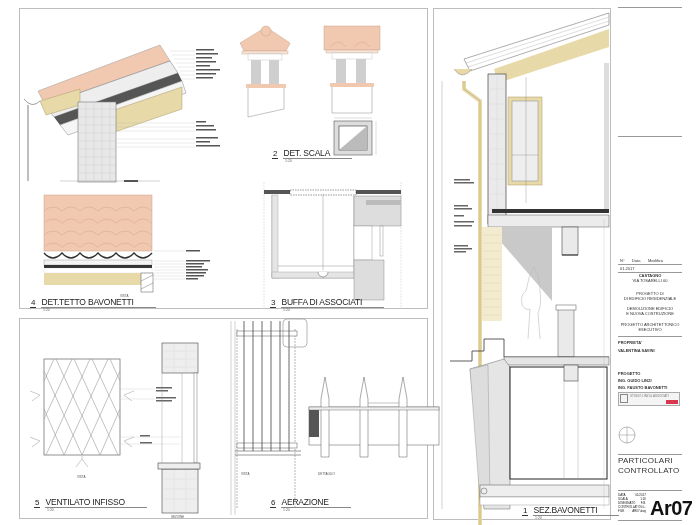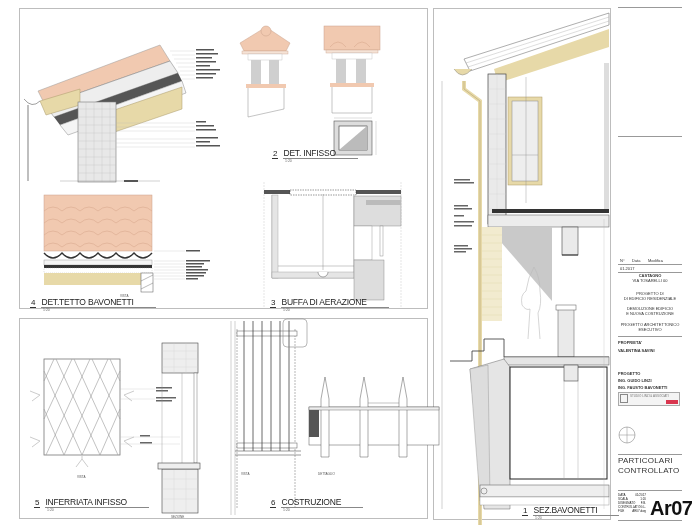--- a/index.html
+++ b/index.html
@@ -168,21 +168,21 @@
     <path d="M106,78 L106,104 L146,104 L146,78" fill="none" stroke="#888" stroke-width="0.5"></path>
 
     <rect x="108" y="112" width="38" height="34" fill="#ddd" stroke="#555" stroke-width="0.6"></rect>
     <rect x="113" y="117" width="28" height="24" fill="#fff" stroke="#333" stroke-width="0.6"></rect>
     <polygon points="141,117 141,141 113,141" fill="#bbb"></polygon>
     <line x1="108" y1="109" x2="146" y2="109" stroke="#888" stroke-width="0.3"></line>
     <line x1="150" y1="112" x2="150" y2="146" stroke="#888" stroke-width="0.3"></line>
   </svg>
   <div class="lbl" style="left:272px;top:148px;">
     <span class="num">2</span>
-    <span class="title">DET. INFISSO</span>
+    <span class="title">DET. SCALA</span>
     <span class="scale">1:20</span>
   </div>
 
   <svg style="left:226px;top:170px;" width="200" height="140">
     <line x1="38" y1="12" x2="38" y2="138" stroke="#bbb" stroke-width="0.4" stroke-dasharray="2,1"></line>
     <line x1="175" y1="12" x2="175" y2="138" stroke="#bbb" stroke-width="0.4" stroke-dasharray="2,1"></line>
     <rect x="38" y="20" width="137" height="4" fill="#555"></rect>
     <rect x="64" y="20" width="66" height="5" fill="#fff" stroke="#333" stroke-width="0.5" stroke-dasharray="1.5,1"></rect>
     <path d="M50,26 L50,104 L126,104 L126,88 L72,88 L72,26 Z" fill="none"></path>
     <path d="M46,25 L46,108 L128,108 L128,26" fill="none" stroke="#888" stroke-width="0.6"></path>
@@ -192,21 +192,21 @@
     <path d="M92,102 a5,5 0 0,0 10,0" fill="#fff" stroke="#555" stroke-width="0.5"></path>
     <line x1="97" y1="24" x2="97" y2="100" stroke="#777" stroke-width="0.4"></line>
     <rect x="128" y="26" width="47" height="30" fill="#ddd" stroke="#777" stroke-width="0.4"></rect>
     <rect x="140" y="30" width="35" height="5" fill="#bbb"></rect>
     <rect x="128" y="56" width="18" height="34" fill="#fff" stroke="#888" stroke-width="0.4"></rect>
     <rect x="154" y="56" width="3" height="30" fill="#fff" stroke="#777" stroke-width="0.4"></rect>
     <rect x="128" y="90" width="30" height="40" fill="#ddd" stroke="#777" stroke-width="0.4"></rect>
   </svg>
   <div class="lbl" style="left:270px;top:297px;">
     <span class="num">3</span>
-    <span class="title">BUFFA DI AERAZIONE</span>
+    <span class="title">BUFFA DI ASSOCIATI</span>
     <span class="scale">1:20</span>
   </div>
 
   <svg style="left:20px;top:319px;" width="208" height="196">
     <rect x="24" y="40" width="76" height="96" fill="#fff" stroke="#777" stroke-width="0.8"></rect>
     <g stroke="#999" stroke-width="0.6" fill="none">
       <line x1="24" y1="52" x2="62" y2="136"></line>
         <line x1="36" y1="40" x2="80" y2="136"></line>
       <line x1="54" y1="40" x2="98" y2="136"></line>
         <line x1="72" y1="40" x2="100" y2="100"></line>
@@ -257,21 +257,21 @@
     </g>
     <line x1="142" y1="54" x2="142" y2="150" stroke="#888" stroke-width="0.4"></line>
     <line x1="162" y1="54" x2="162" y2="150" stroke="#888" stroke-width="0.4"></line>
     <rect x="174" y="54" width="3" height="90" fill="#fff" stroke="#555" stroke-width="0.4"></rect>
     <rect x="138" y="144" width="42" height="6" fill="#eee" stroke="#444" stroke-width="0.6"></rect>
   </svg>
   <span class="tiny" style="left:77px;top:475px;">VISTA</span>
   <span class="tiny" style="left:171px;top:515px;">SEZIONE</span>
   <div class="lbl" style="left:34px;top:497px;">
     <span class="num">5</span>
-    <span class="title">INFERRIATA INFISSO</span>
+    <span class="title">VENTILATO INFISSO</span>
     <span class="scale">1:20</span>
   </div>
 
   <svg style="left:231px;top:319px;" width="196" height="196">
     <line x1="0" y1="2" x2="0" y2="196" stroke="#888" stroke-width="0.4"></line>
     <line x1="4" y1="2" x2="4" y2="196" stroke="#888" stroke-width="0.4"></line>
     <line x1="6" y1="10" x2="6" y2="190" stroke="#888" stroke-width="0.6" stroke-dasharray="2,1"></line>
     <line x1="64" y1="10" x2="64" y2="190" stroke="#888" stroke-width="0.6" stroke-dasharray="2,1"></line>
     <rect x="6" y="12" width="60" height="5" fill="#fff" stroke="#555" stroke-width="0.5"></rect>
     <rect x="6" y="124" width="60" height="5" fill="#fff" stroke="#555" stroke-width="0.5"></rect>
@@ -294,21 +294,21 @@
       <path d="M129,80 L133,58 L137,80 L137,138 L129,138 Z"></path>
       <path d="M168,80 L172,58 L176,80 L176,138 L168,138 Z"></path>
     </g>
     <rect x="78" y="88" width="130" height="3" fill="#eee" stroke="#555" stroke-width="0.4"></rect>
     <line x1="137" y1="84" x2="168" y2="84" stroke="#666" stroke-width="0.4"></line>
   </svg>
   <span class="tiny" style="left:241px;top:472px;">VISTA</span>
   <span class="tiny" style="left:318px;top:472px;">DETTAGLIO</span>
   <div class="lbl" style="left:270px;top:497px;">
     <span class="num">6</span>
-    <span class="title">COSTRUZIONE</span>
+    <span class="title">AERAZIONE</span>
     <span class="scale">1:20</span>
   </div>
 
   <svg style="left:434px;top:9px;" width="175" height="508">
 
     <polygon points="30,50 175,4 175,16 36,62" fill="#fff" stroke="#777" stroke-width="0.6"></polygon>
     <g stroke="#aaa" stroke-width="0.4">
         <line x1="32" y1="54" x2="175" y2="8"></line>
         <line x1="34" y1="58" x2="175" y2="12"></line>
       </g>

